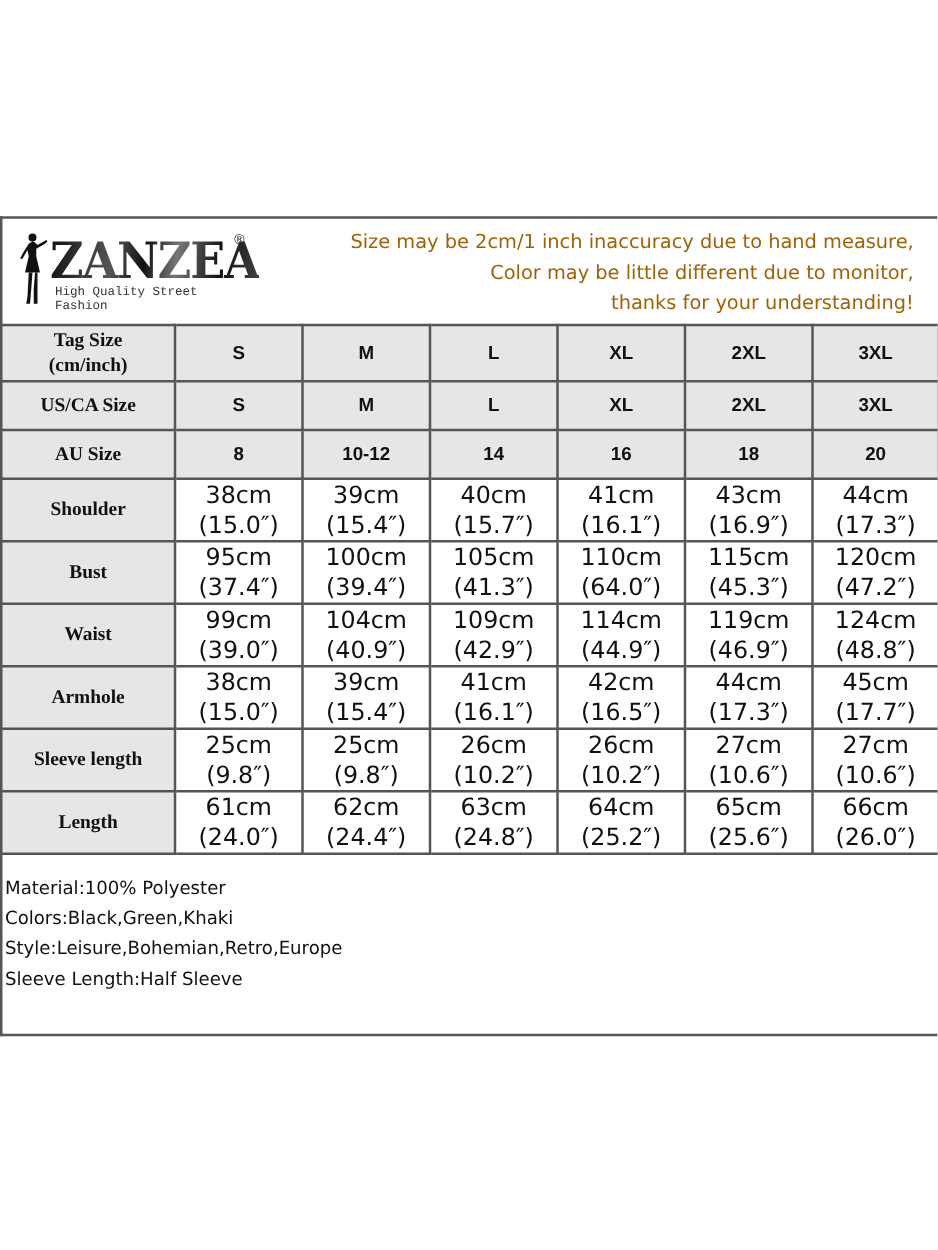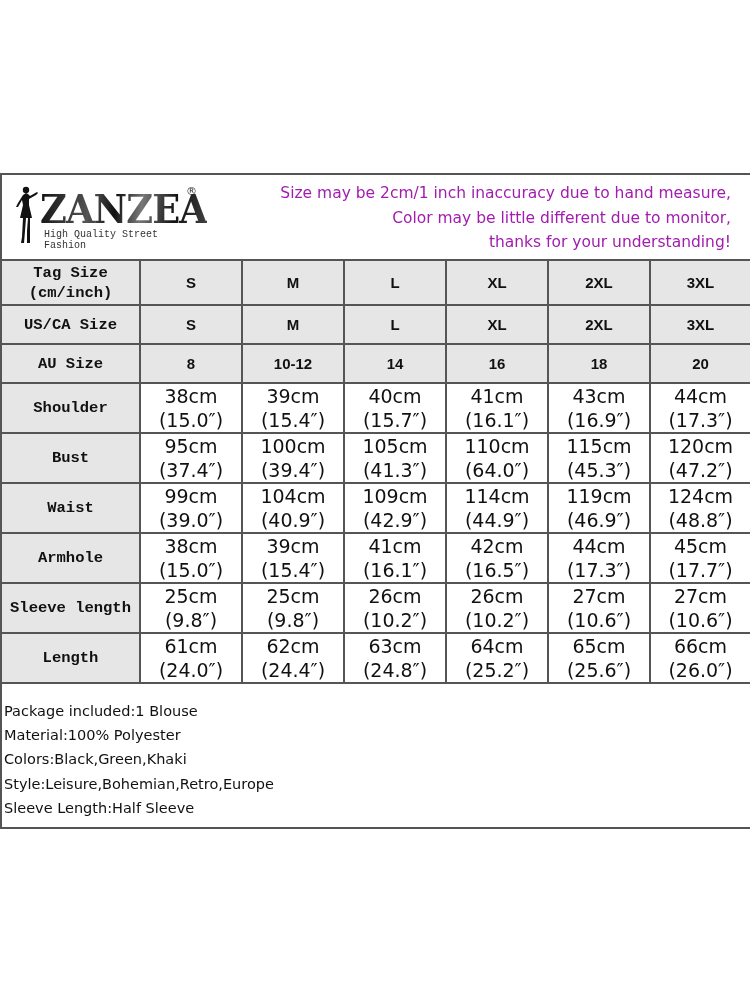--- a/index.html
+++ b/index.html
@@ -18,34 +18,34 @@
       position: absolute; left: 26px; top: 4px;
       font-family: "DejaVu Serif", serif; font-size: 40px; letter-spacing: -1px;
       font-weight: bold; color: #1a1a1a; line-height: 44px;
       background: linear-gradient(100deg, #111 0%, #555 30%, #111 45%, #777 60%, #111 80%, #444 100%);
       -webkit-background-clip: text; background-clip: text; -webkit-text-fill-color: transparent;
       transform: scaleX(0.92); transform-origin: left center;
     }
     .logo-reg { position: absolute; left: 172px; top: 2px; font-size: 11px; color: #333; }
     .logo-tag { position: absolute; left: 30px; top: 46px; font-size: 10px; color: #333; letter-spacing: 0px; font-family: Liberation Mono, monospace; }
 
-    .notice { position: absolute; right: 4px; top: 6px; text-align: right; font-size: 15.5px; line-height: 24.5px; color: #a21caf; }
+    .notice { position: absolute; right: 4px; top: 6px; text-align: right; font-size: 15.5px; line-height: 24.5px; color: #a16207; }
     .notice div { white-space: nowrap; }
 
     table.sizes {
       position: absolute; left: -2px; top: 84px; border-collapse: collapse;
       table-layout: fixed; width: 750px;
     }
     table.sizes td {
       border: 2px solid #555; text-align: center; vertical-align: middle; padding: 0;
       box-sizing: border-box;
     }
     table.sizes td.gray { background: #e6e6e6; font-family: "Liberation Sans", sans-serif; font-weight: bold; font-size: 15px; }
     table.sizes td.meas { background: #ffffff; font-size: 19px; line-height: 24px; font-family: "DejaVu Sans", sans-serif; }
-    table.sizes td.rowhead { background: #e6e6e6; font-family: Liberation Mono, monospace; font-weight: bold; font-size: 15.5px; }
+    table.sizes td.rowhead { background: #e6e6e6; font-family: Liberation Serif, serif; font-weight: bold; font-size: 15.5px; }
     tr.r-head td { height: 45px; line-height: 20px; }
     tr.r-size td { height: 39px; }
     tr.r-meas td { height: 48px; }
 
     .notes { position: absolute; left: 0; top: 524px; width: 740px; font-size: 14.5px; line-height: 24.2px; color: #111; padding-left: 2px; }
     .notes div { white-space: nowrap; }
   </style>
 </head>
 <body>
 
@@ -273,19 +273,18 @@
           </td>
         <td class="meas">
             <div>66cm</div>
             <div>(26.0″)</div>
           </td>
       </tr>
     </tbody>
   </table>
 
   <div class="notes">
-    <div>Package included:1 Blouse</div>
     <div>Material:100% Polyester</div>
     <div>Colors:Black,Green,Khaki</div>
     <div>Style:Leisure,Bohemian,Retro,Europe</div>
     <div>Sleeve Length:Half Sleeve</div>
   </div>
 </div>
 
 </body></html>

